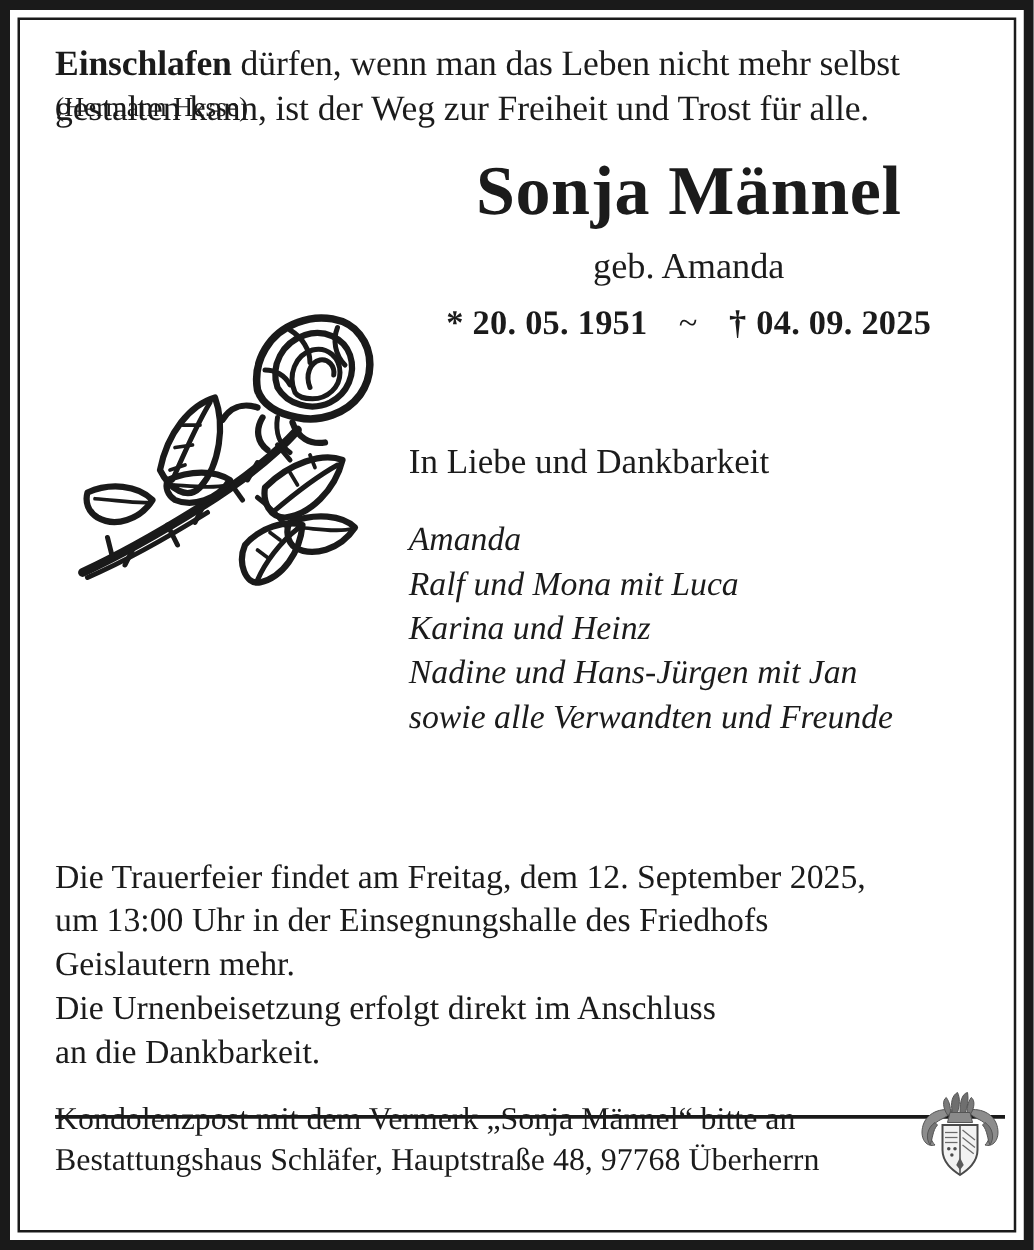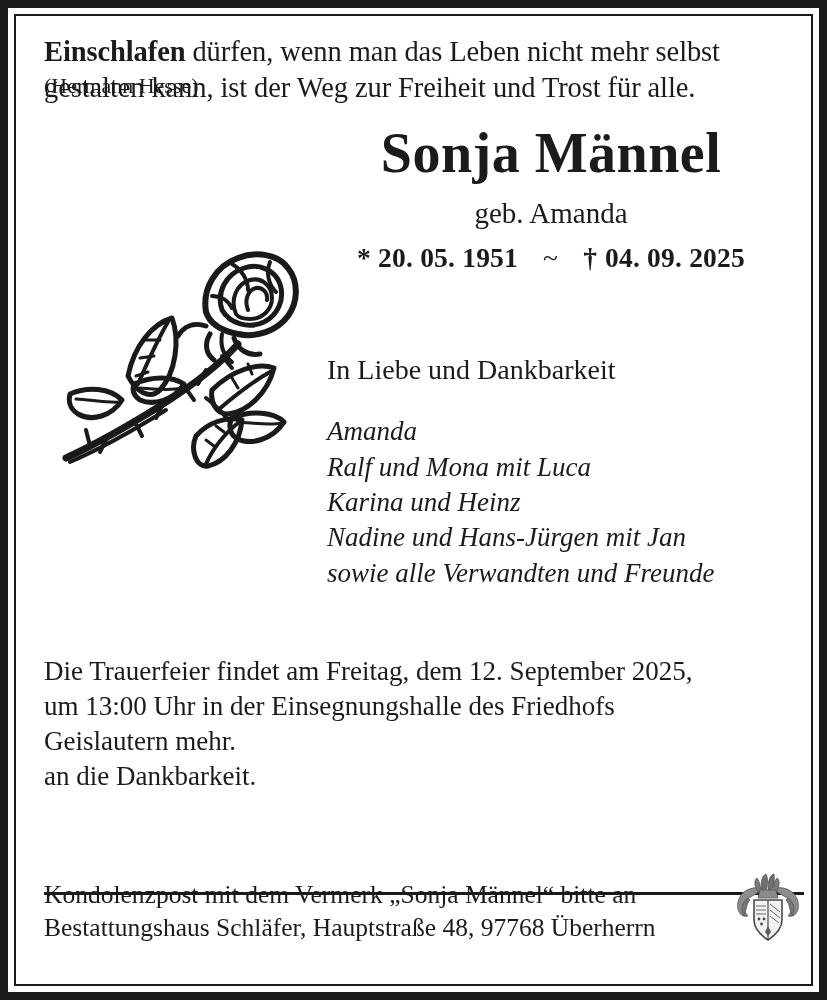--- a/index.html
+++ b/index.html
@@ -125,21 +125,21 @@
     font-size: 27px;
     line-height: 1.31;
     margin-top: 28px;
   }
   .survivors div { white-space: nowrap; }
 
   
   .service {
     position: absolute;
     left: 28px;
-    top: 638px;
+    top: 668px;
     width: 760px;
     font-size: 27px;
     line-height: 1.3;
   }
   .service div { white-space: nowrap; }
 
   
   .rule {
     position: absolute;
     left: 28px;
@@ -270,20 +270,21 @@
           <div>sowie alle Verwandten und Freunde</div>
         </div>
       </div>
 
     </div>
 
     <div class="service">
       <div>Die Trauerfeier findet am Freitag, dem 12. September 2025,</div>
       <div>um 13:00 Uhr in der Einsegnungshalle des Friedhofs</div>
       <div>Geislautern mehr.</div>
+      <div>Die Urnenbeisetzung erfolgt direkt im Anschluss</div>
       <div>an die Dankbarkeit.</div>
     </div>
 
     <div class="rule"></div>
 
     <div class="footer">
       <div class="footer-text">
         <div>Kondolenzpost mit dem Vermerk „Sonja Männel“ bitte an</div>
         <div>Bestattungshaus Schläfer, Hauptstraße 48, 97768 Überherrn</div>
       </div>

